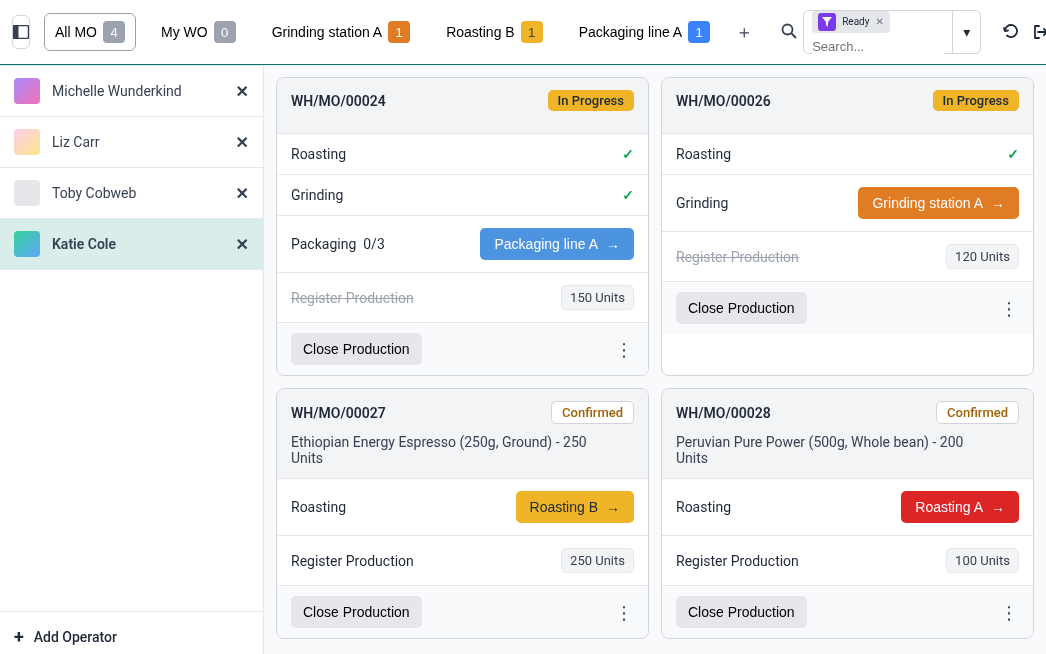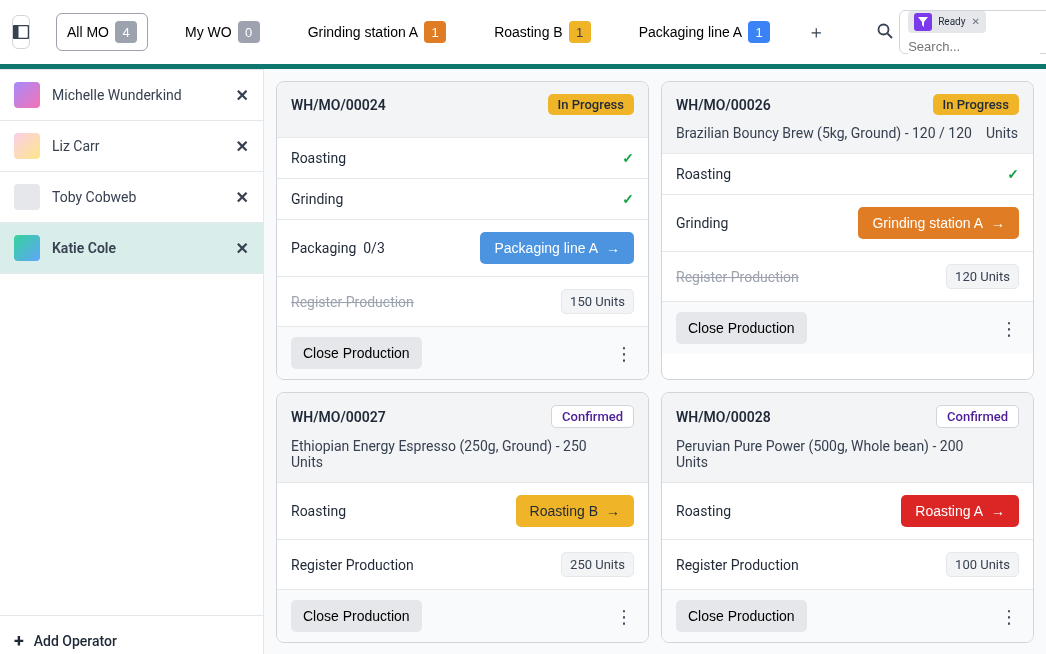--- a/index.html
+++ b/index.html
@@ -1,17 +1,17 @@
 <!DOCTYPE html>
 <html><head>
 <meta charset="utf-8">
 <style>
   * { box-sizing: border-box; margin: 0; padding: 0; }
   body { font-family: -apple-system, BlinkMacSystemFont, "Segoe UI", Roboto, sans-serif; font-size: 14px; color: #1f2937; background: #fff; width: 1046px; height: 654px; overflow: hidden; }
-  .top-bar { display: flex; align-items: center; padding: 10px 12px; gap: 26px; border-bottom: 5px solid #0f766e; }
+  .top-bar { display: flex; align-items: center; padding: 10px 12px; gap: 14px; border-bottom: 1px solid #0f766e; }
   .icon-btn { width: 34px; height: 34px; display: flex; align-items: center; justify-content: center; border: 1px solid #d1d5db; border-radius: 6px; background: #fff; cursor: pointer; }
   .tab-btn { display: inline-flex; align-items: center; gap: 6px; padding: 7px 10px; border: 1px solid transparent; border-radius: 6px; background: transparent; cursor: pointer; font-size: 14px; white-space: nowrap; }
   .tab-btn.active { border-color: #9ca3af; background: #fff; }
   .badge { display: inline-flex; min-width: 22px; height: 22px; padding: 0 6px; align-items: center; justify-content: center; border-radius: 4px; font-size: 13px; font-weight: 500; }
   .badge-grey { background: #9ca3af; color: #fff; }
   .badge-orange { background: #e07c24; color: #fff; }
   .badge-yellow { background: #f0b429; color: #374151; }
   .badge-blue { background: #3b82f6; color: #fff; }
   .plus-btn { width: 28px; height: 28px; display:flex; align-items:center; justify-content:center; cursor:pointer; font-size:18px; color:#374151; }
   .spacer { flex: 1; }
@@ -34,21 +34,21 @@
   .op-close { font-size:16px; font-weight:bold; cursor:pointer; color:#374151; }
   .sidebar-footer { margin-top:auto; padding:14px; border-top:1px solid #e5e7eb; display:flex; align-items:center; gap:10px; cursor:pointer; font-weight:500; }
 
   .cards { flex:1; padding:12px; display:grid; grid-template-columns: 1fr 1fr; gap:12px; background:#f9fafb; overflow-y:auto; align-content:start; }
   .card { border:1px solid #d1d5db; border-radius:8px; background:#fff; overflow:hidden; display:flex; flex-direction:column; }
   .card-head { padding:12px 14px; background:#f3f4f6; border-bottom:1px solid #e5e7eb; }
   .card-head-top { display:flex; align-items:center; justify-content:space-between; margin-bottom:10px; }
   .mo-num { font-weight:600; }
   .status-pill { padding:3px 10px; border-radius:5px; font-size:13px; font-weight:500; }
   .pill-progress { background:#f0b429; color:#1f2937; }
-  .pill-confirmed { background:#fff; border:1px solid #d1d5db; color:#4c1d95; }
+  .pill-confirmed { background:#fff; border:1px solid #d1d5db; color:#a16207; }
   .card-desc { color:#374151; font-size:14px; }
   .card-desc .units-gap { display:inline-block; width:14px; }
   .card-row { display:flex; align-items:center; justify-content:space-between; padding:12px 14px; border-bottom:1px solid #e5e7eb; }
   .card-row:last-of-type { border-bottom:none; }
   .strike { text-decoration: line-through; color:#9ca3af; }
   .check { color:#16a34a; font-weight:bold; }
   .station-btn { display:inline-flex; align-items:center; gap:8px; padding:8px 14px; border-radius:5px; font-weight:500; font-size:14px; cursor:pointer; border:none; }
   .station-blue { background:#4d94e0; color:#fff; }
   .station-orange { background:#e07c24; color:#fff; }
   .station-yellow { background:#f0b429; color:#1f2937; }
@@ -198,23 +198,20 @@
         <span class="kebab">⋮</span>
       </div>
     </div>
 
     <div class="card">
       <div class="card-head">
         <div class="card-head-top">
           <span class="mo-num">WH/MO/00026</span>
           <span class="status-pill pill-progress">In Progress</span>
         </div>
-        <div class="card-desc">
-          <span>Brazilian Bouncy Brew (5kg, Ground) - 120 / 120</span><span class="units-gap"></span><span>Units</span>
-        </div>
       </div>
       <div class="card-row">
         <span>Roasting</span>
         <span class="check">✓</span>
       </div>
       <div class="card-row">
         <span>Grinding</span>
         <button class="station-btn station-orange">
           <span>Grinding station A</span>
           <span class="arrow">→</span>

